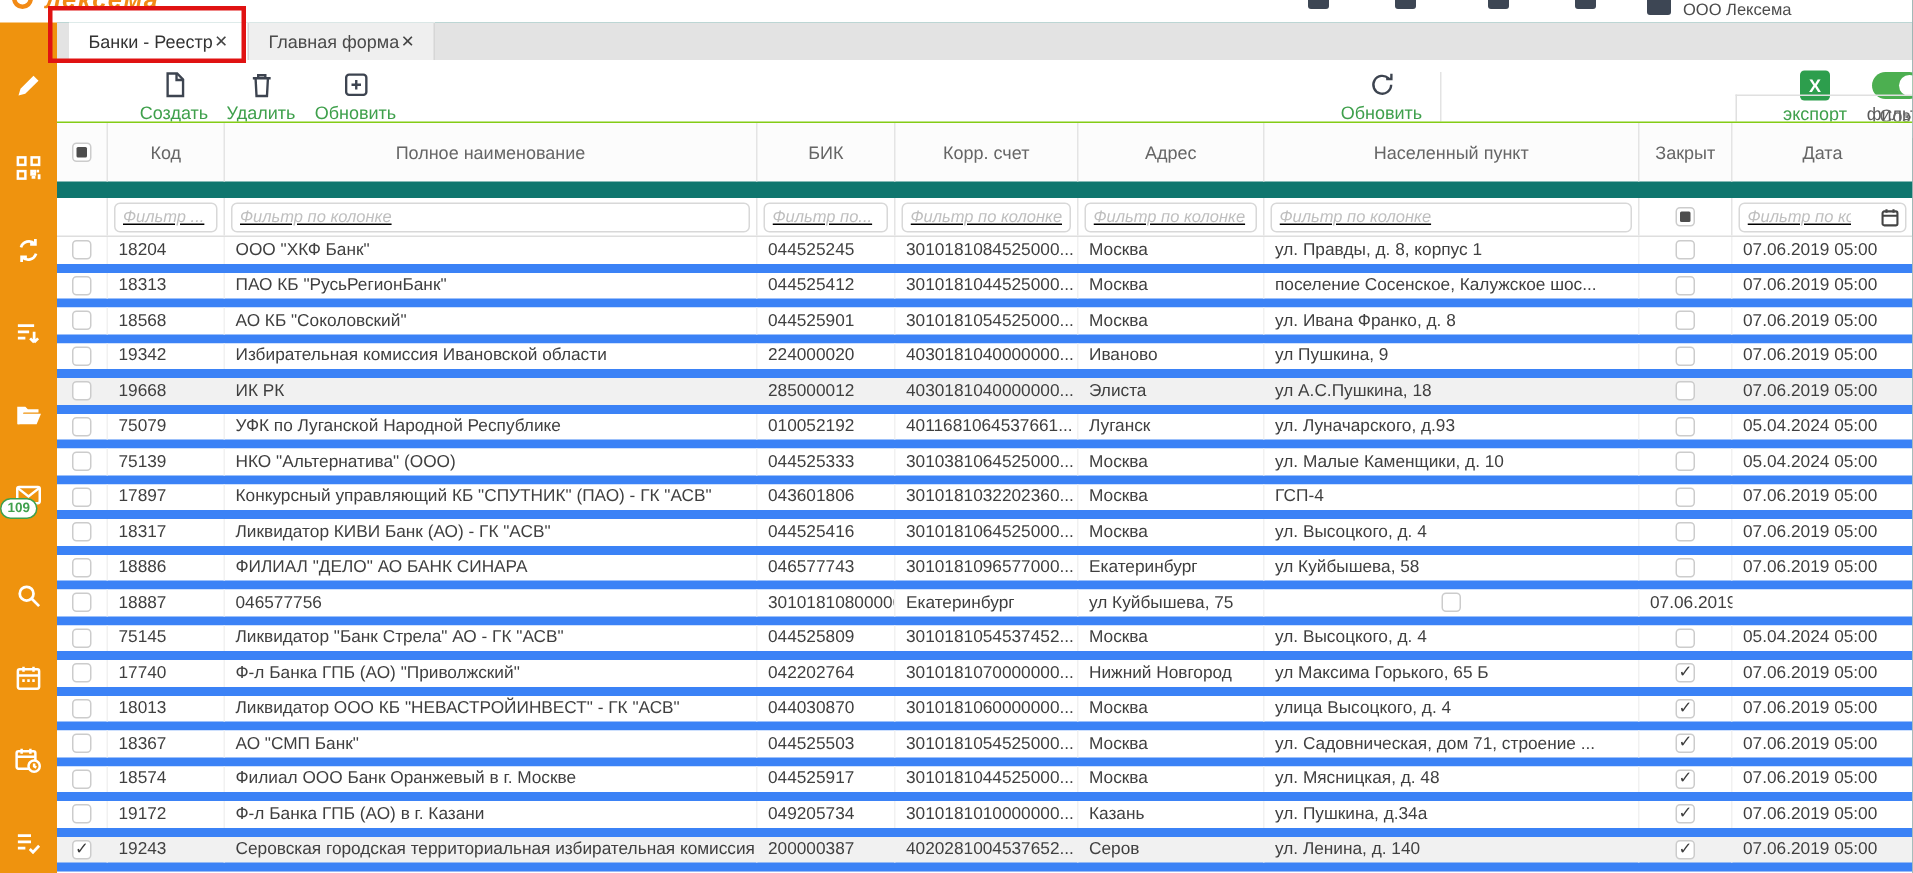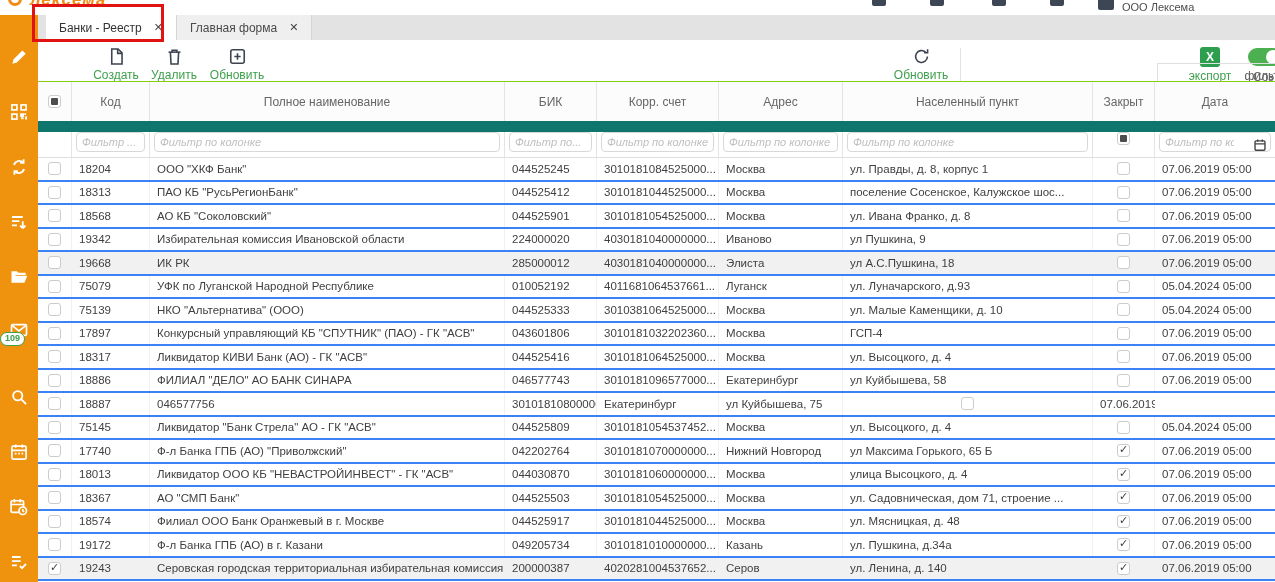--- a/index.html
+++ b/index.html
@@ -16,21 +16,21 @@
 
   
   .sidebar { position:absolute; top:12px; left:0; width:38px; bottom:0; background:#ef930e; z-index:4; }
   .sb-icon { position:absolute; left:9px; width:20px; height:20px; }
   .sb-icon svg { width:20px; height:20px; display:block; }
   .badge { position:absolute; left:0; width:25px; height:14px; background:#fff; border:1.5px solid #3fa04c;
            border-radius:8px; color:#3fa04c; font-size:9px; font-weight:700; text-align:center; line-height:11px; z-index:6;}
 
   
   .tabbar { position:absolute; left:38px; right:0; top:15px; height:25px; background:#e3e3e3; display:flex; padding-left:8px; }
-  .tab { display:flex; align-items:center; gap:12px; padding:0 13px; font-size:12px; color:#4a4a4a;
+  .tab { display:flex; align-items:center; gap:1px; padding:0 13px; font-size:12px; color:#4a4a4a;
          background:#efefef; border-right:1px solid #d6d6d6; cursor:default; }
   .tab.active { background:#fff; color:#333; }
   .tab-close { font-family:"DejaVu Sans","Liberation Sans",sans-serif; font-size:11px; font-weight:700; color:#444; }
   .annotation { position:absolute; left:32px; top:4px; width:132px; height:38px; border:3px solid #e01212; z-index:60; pointer-events:none; }
 
   
   .toolbar { position:absolute; left:38px; right:0; top:40px; height:52px; background:#fff; }
   .tb-btn { position:absolute; top:7px; text-align:center; font-size:12px; color:#3fa04c; cursor:default; }
   .tb-btn svg { display:block; margin:0 auto 2px; width:19px; height:19px; }
   .b-create { left:52px; width:52px; }
@@ -51,31 +51,31 @@
 
   
   .grid-area { --cols:34px 78px 355px 92px 122px 124px 250px 62px 120px; }
   .thead { position:absolute; left:38px; width:1237px; top:81px; height:40px; display:grid; grid-template-columns:var(--cols);
            background:#fcfcfc; border-top:1px solid #84cc16; }
   .hc { display:flex; align-items:center; justify-content:center; font-size:12px; color:#666;
         border-right:1px solid #e4e4e4; overflow:hidden; white-space:nowrap; }
   .hc:last-child { border-right:none; }
   .tfilter { position:absolute; left:38px; width:1237px; top:132px; height:26px; display:grid; grid-template-columns:var(--cols);
              background:#fff; border-bottom:1px solid #dedede; }
-  .fc { position:relative; border-right:1px solid #e4e4e4; display:flex; align-items:flex-start; }
+  .fc { position:relative; border-right:1px solid #e4e4e4; display:flex; align-items:center;text-decoration:underline; }
   .fc:last-child { border-right:none; }
   .fc input { width:100%; height:20px; margin:0 4px; border:1px solid #d8d8d8; border-radius:4px;
               font-family:"Liberation Sans",sans-serif; font-size:11px; font-style:italic; color:#555; padding:0 5px; outline:none; }
   .fc input::placeholder { color:#bfbfbf; font-style:italic; }
   .fc.center { justify-content:center; }
   .fc .cal { position:absolute; right:8px; top:6px; width:14px; height:14px; }
   .fc.date input { padding-right:36px; }
 
   .tbody { position:absolute; left:38px; width:1237px; top:158px; bottom:0; overflow:hidden; background:#fff; }
-  .row { display:grid; grid-template-columns:var(--cols); height:23.5px; border-bottom:2px solid #3b82f6;
+  .row { display:grid; grid-template-columns:var(--cols); height:23.5px; border-bottom:6px solid #3b82f6;
          font-size:11.5px; color:#3f3f3f; background:#fff; }
   .row.hl { background:#f1f1f1; }
   .cell { display:flex; align-items:center; padding:0 7px; white-space:nowrap; overflow:hidden; border-right:1px solid #f1f1f1; }
   .cell.center { justify-content:center; padding:0; }
   .cell:last-child { border-right:none; }
 
   
   .cbx { display:inline-block; width:13px; height:13px; background:#fff; border:1px solid #ccc; border-radius:3px; position:relative; }
   .cbx.on::after { content:"✓"; font-family:"DejaVu Sans",sans-serif; position:absolute; left:1px; top:-2px;
                    font-size:11px; font-weight:700; color:#3c3c3c; }

